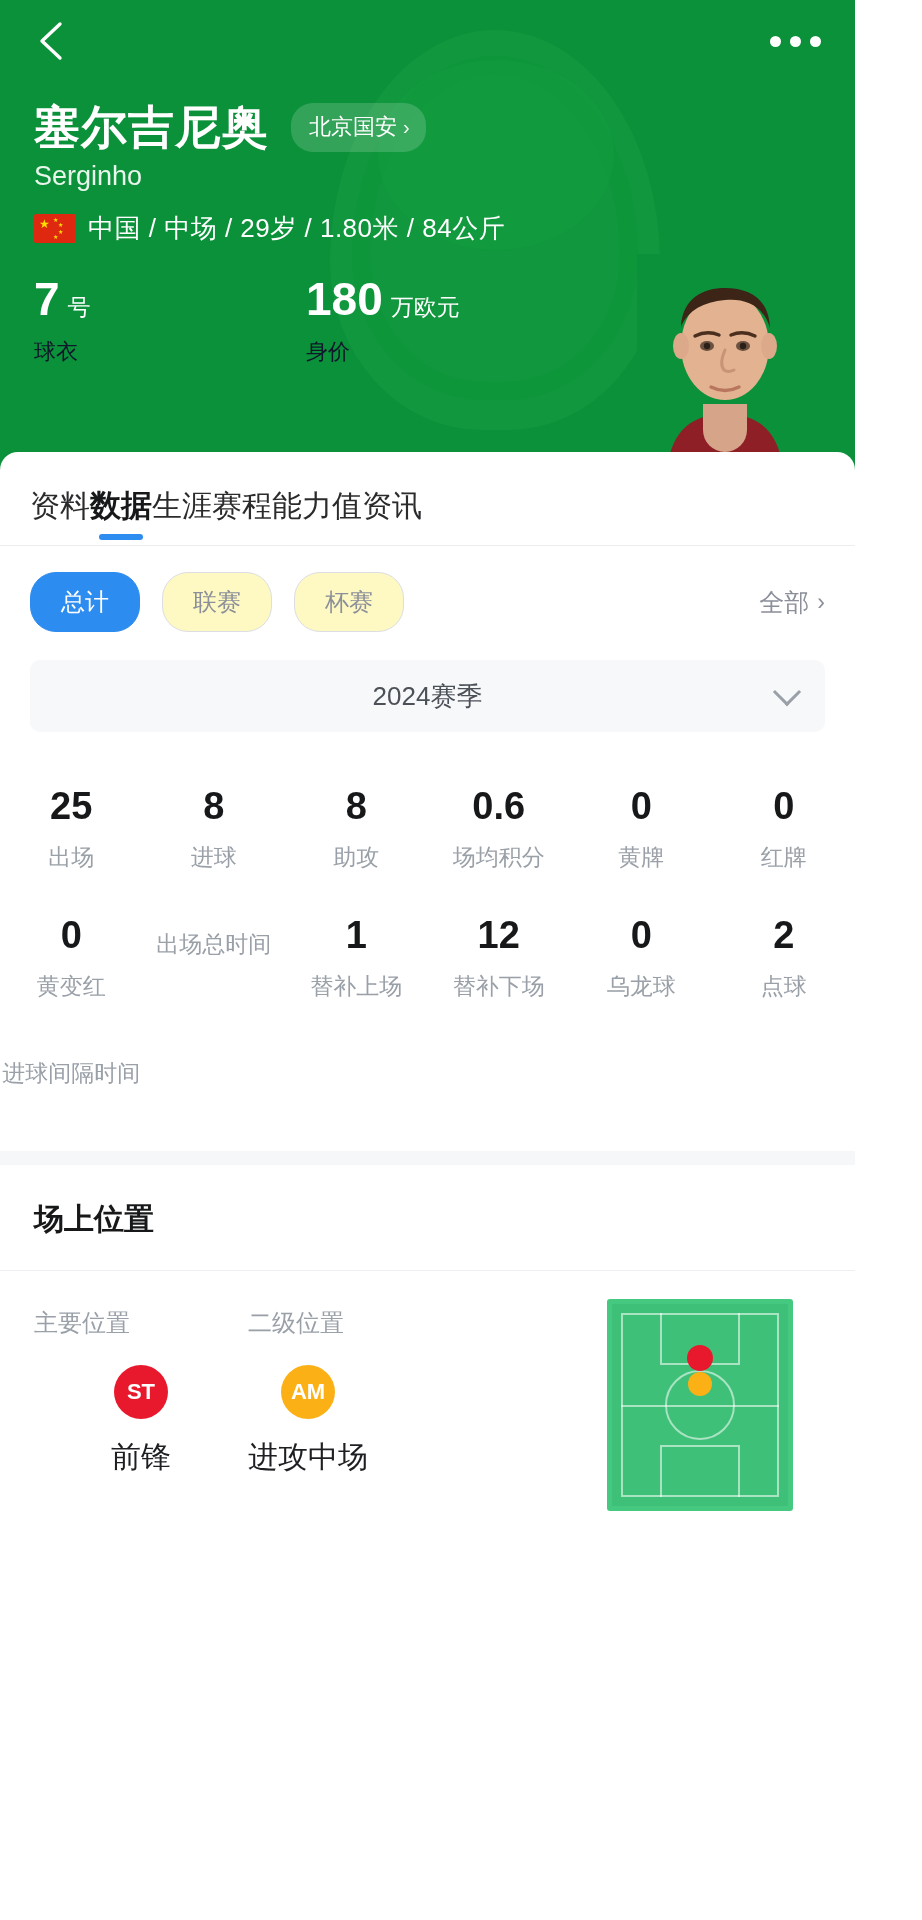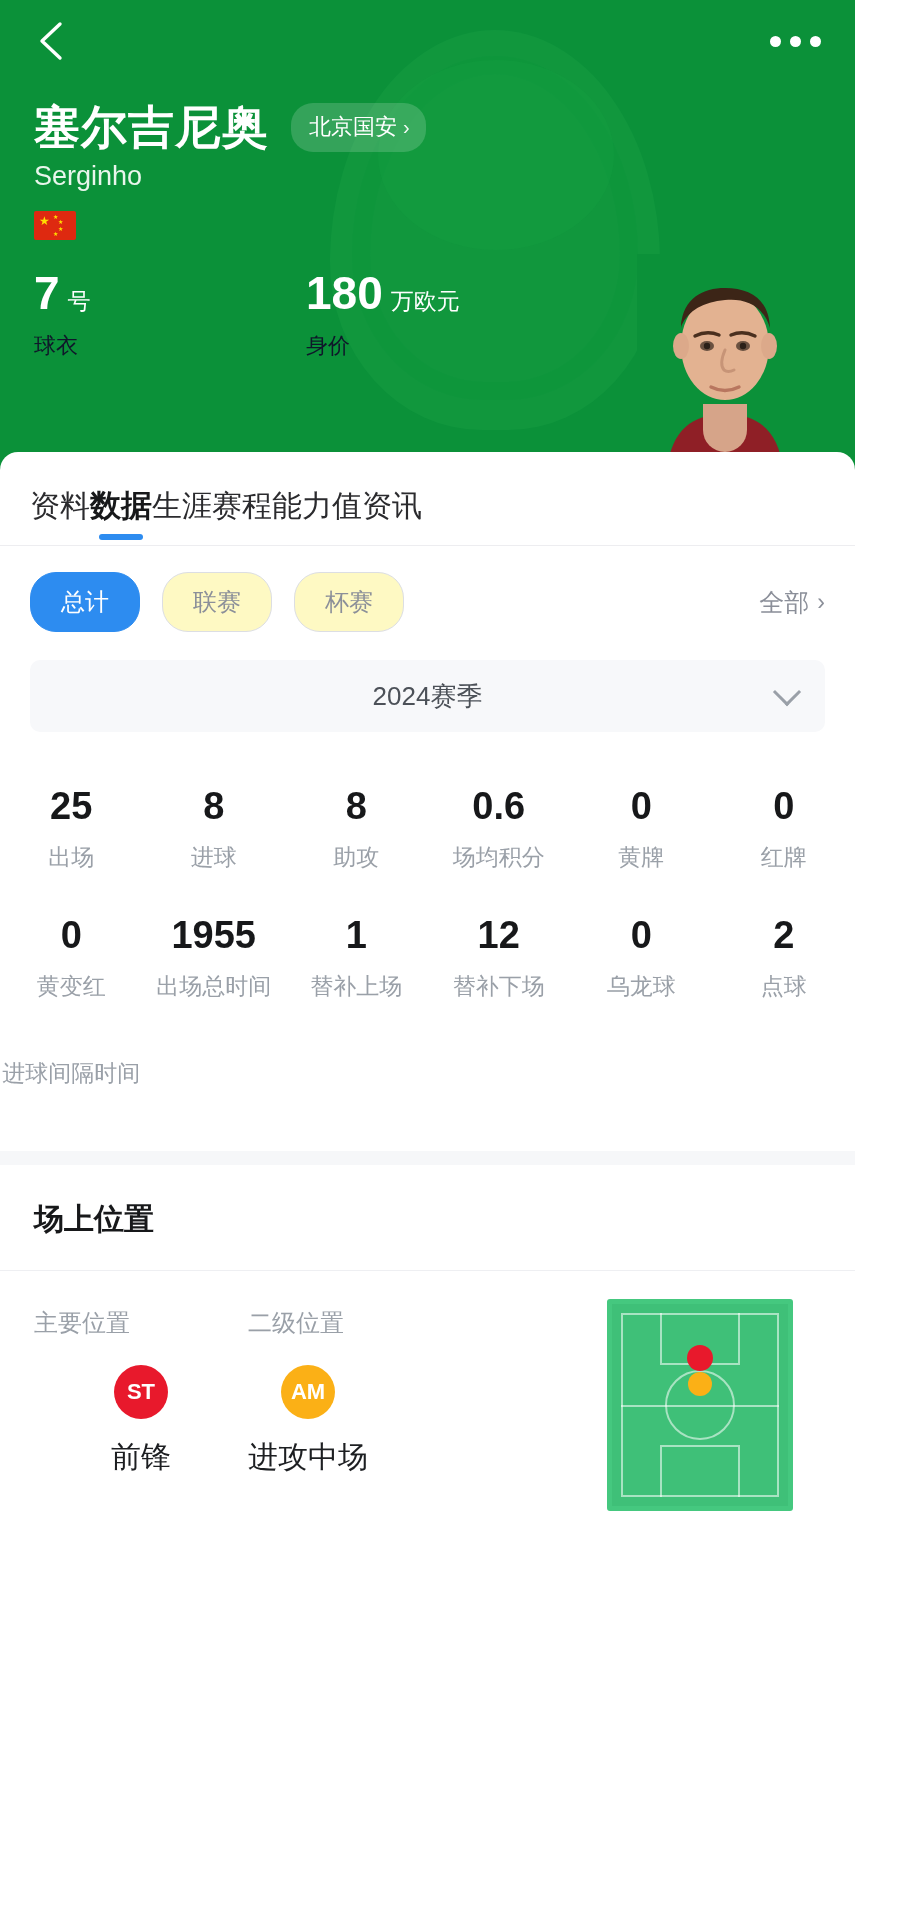--- a/index.html
+++ b/index.html
@@ -231,20 +231,21 @@
       <div class="latin-name">Serginho</div>
 
       <div class="meta-row">
         <div class="flag">
           <span class="star-big">★</span>
           <span class="s s1">★</span>
           <span class="s s2">★</span>
           <span class="s s3">★</span>
           <span class="s s4">★</span>
         </div>
+        <div class="meta-text">中国 / 中场 / 29岁 / 1.80米 / 84公斤</div>
       </div>
 
       <div class="kpi-row">
         <div class="kpi">
           <div class="kpi-val">
             <span class="kpi-num">7</span>
             <span class="kpi-unit">号</span>
           </div>
           <div class="kpi-label">球衣</div>
         </div>
@@ -356,21 +357,20 @@
       </div>
       <div class="stat">
         <div class="stat-num">0</div>
         <div class="stat-lbl">红牌</div>
       </div>
       <div class="stat">
         <div class="stat-num">0</div>
         <div class="stat-lbl">黄变红</div>
       </div>
       <div class="stat">
-        <div class="stat-num">1955</div>
         <div class="stat-lbl">出场总时间</div>
       </div>
 
       <div class="stat">
         <div class="stat-num">1</div>
         <div class="stat-lbl">替补上场</div>
       </div>
       <div class="stat">
         <div class="stat-num">12</div>
         <div class="stat-lbl">替补下场</div>

